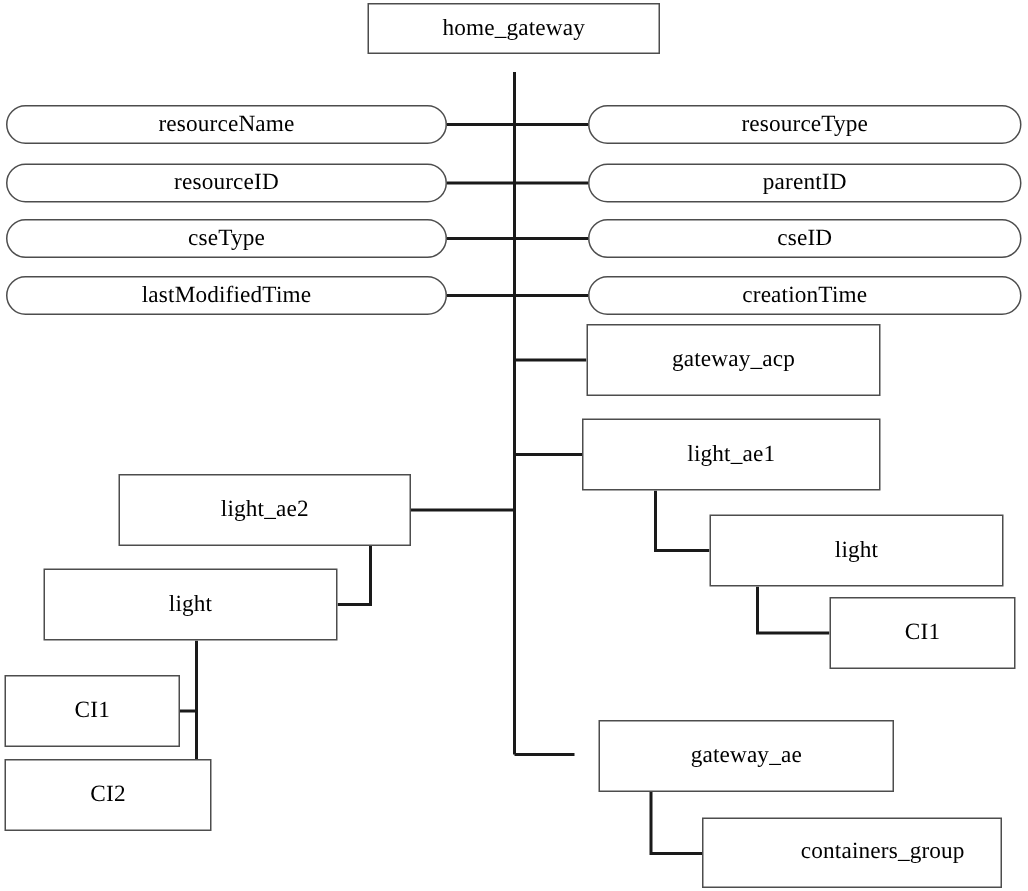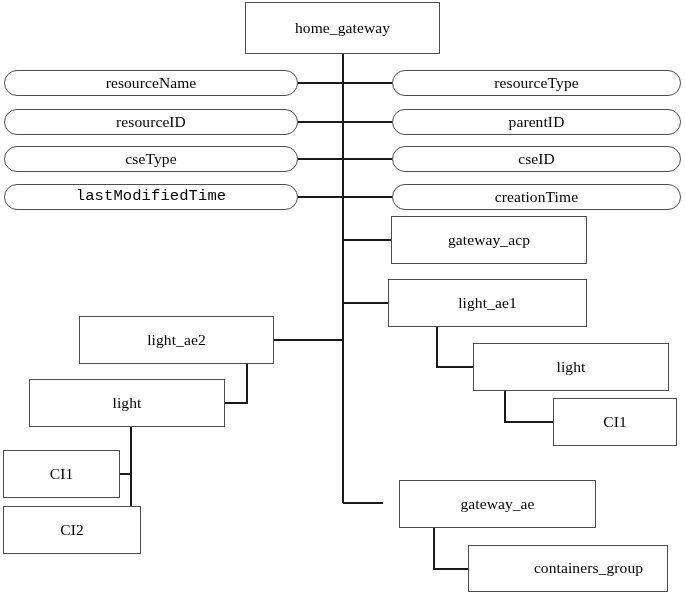--- a/index.html
+++ b/index.html
@@ -80,34 +80,34 @@
       <path d="M131 427 L131 530"></path>
       <path d="M131 474 L120 474"></path>
       <path d="M131 530 L120 530"></path>
 
       <path d="M343 503 L383 503"></path>
 
       <path d="M434 528 L434 569 L468 569"></path>
     </g>
   </svg>
 
-  <div class="node rect" style="left:245px; top:2px; width:195px; height:52px;">
+  <div class="node rect" style="left:245px; top:2px; width:195px; height:34px;">
     <span class="node-label">home_gateway</span>
   </div>
 
   <div class="node pill" style="left:4px; top:70px; width:294px; height:26px;">
     <span class="node-label">resourceName</span>
   </div>
   <div class="node pill" style="left:4px; top:109px; width:294px; height:26px;">
     <span class="node-label">resourceID</span>
   </div>
   <div class="node pill" style="left:4px; top:146px; width:294px; height:26px;">
     <span class="node-label">cseType</span>
   </div>
-  <div class="node pill" style="left:4px; top:184px; width:294px; height:26px;font-family:Liberation Mono, monospace;">
+  <div class="node pill" style="left:4px; top:184px; width:294px; height:26px;">
     <span class="node-label">lastModifiedTime</span>
   </div>
 
   <div class="node pill" style="left:392px; top:70px; width:289px; height:26px;">
     <span class="node-label">resourceType</span>
   </div>
   <div class="node pill" style="left:392px; top:146px; width:289px; height:26px;">
     <span class="node-label">cseID</span>
   </div>
   <div class="node pill" style="left:392px; top:109px; width:289px; height:26px;">

